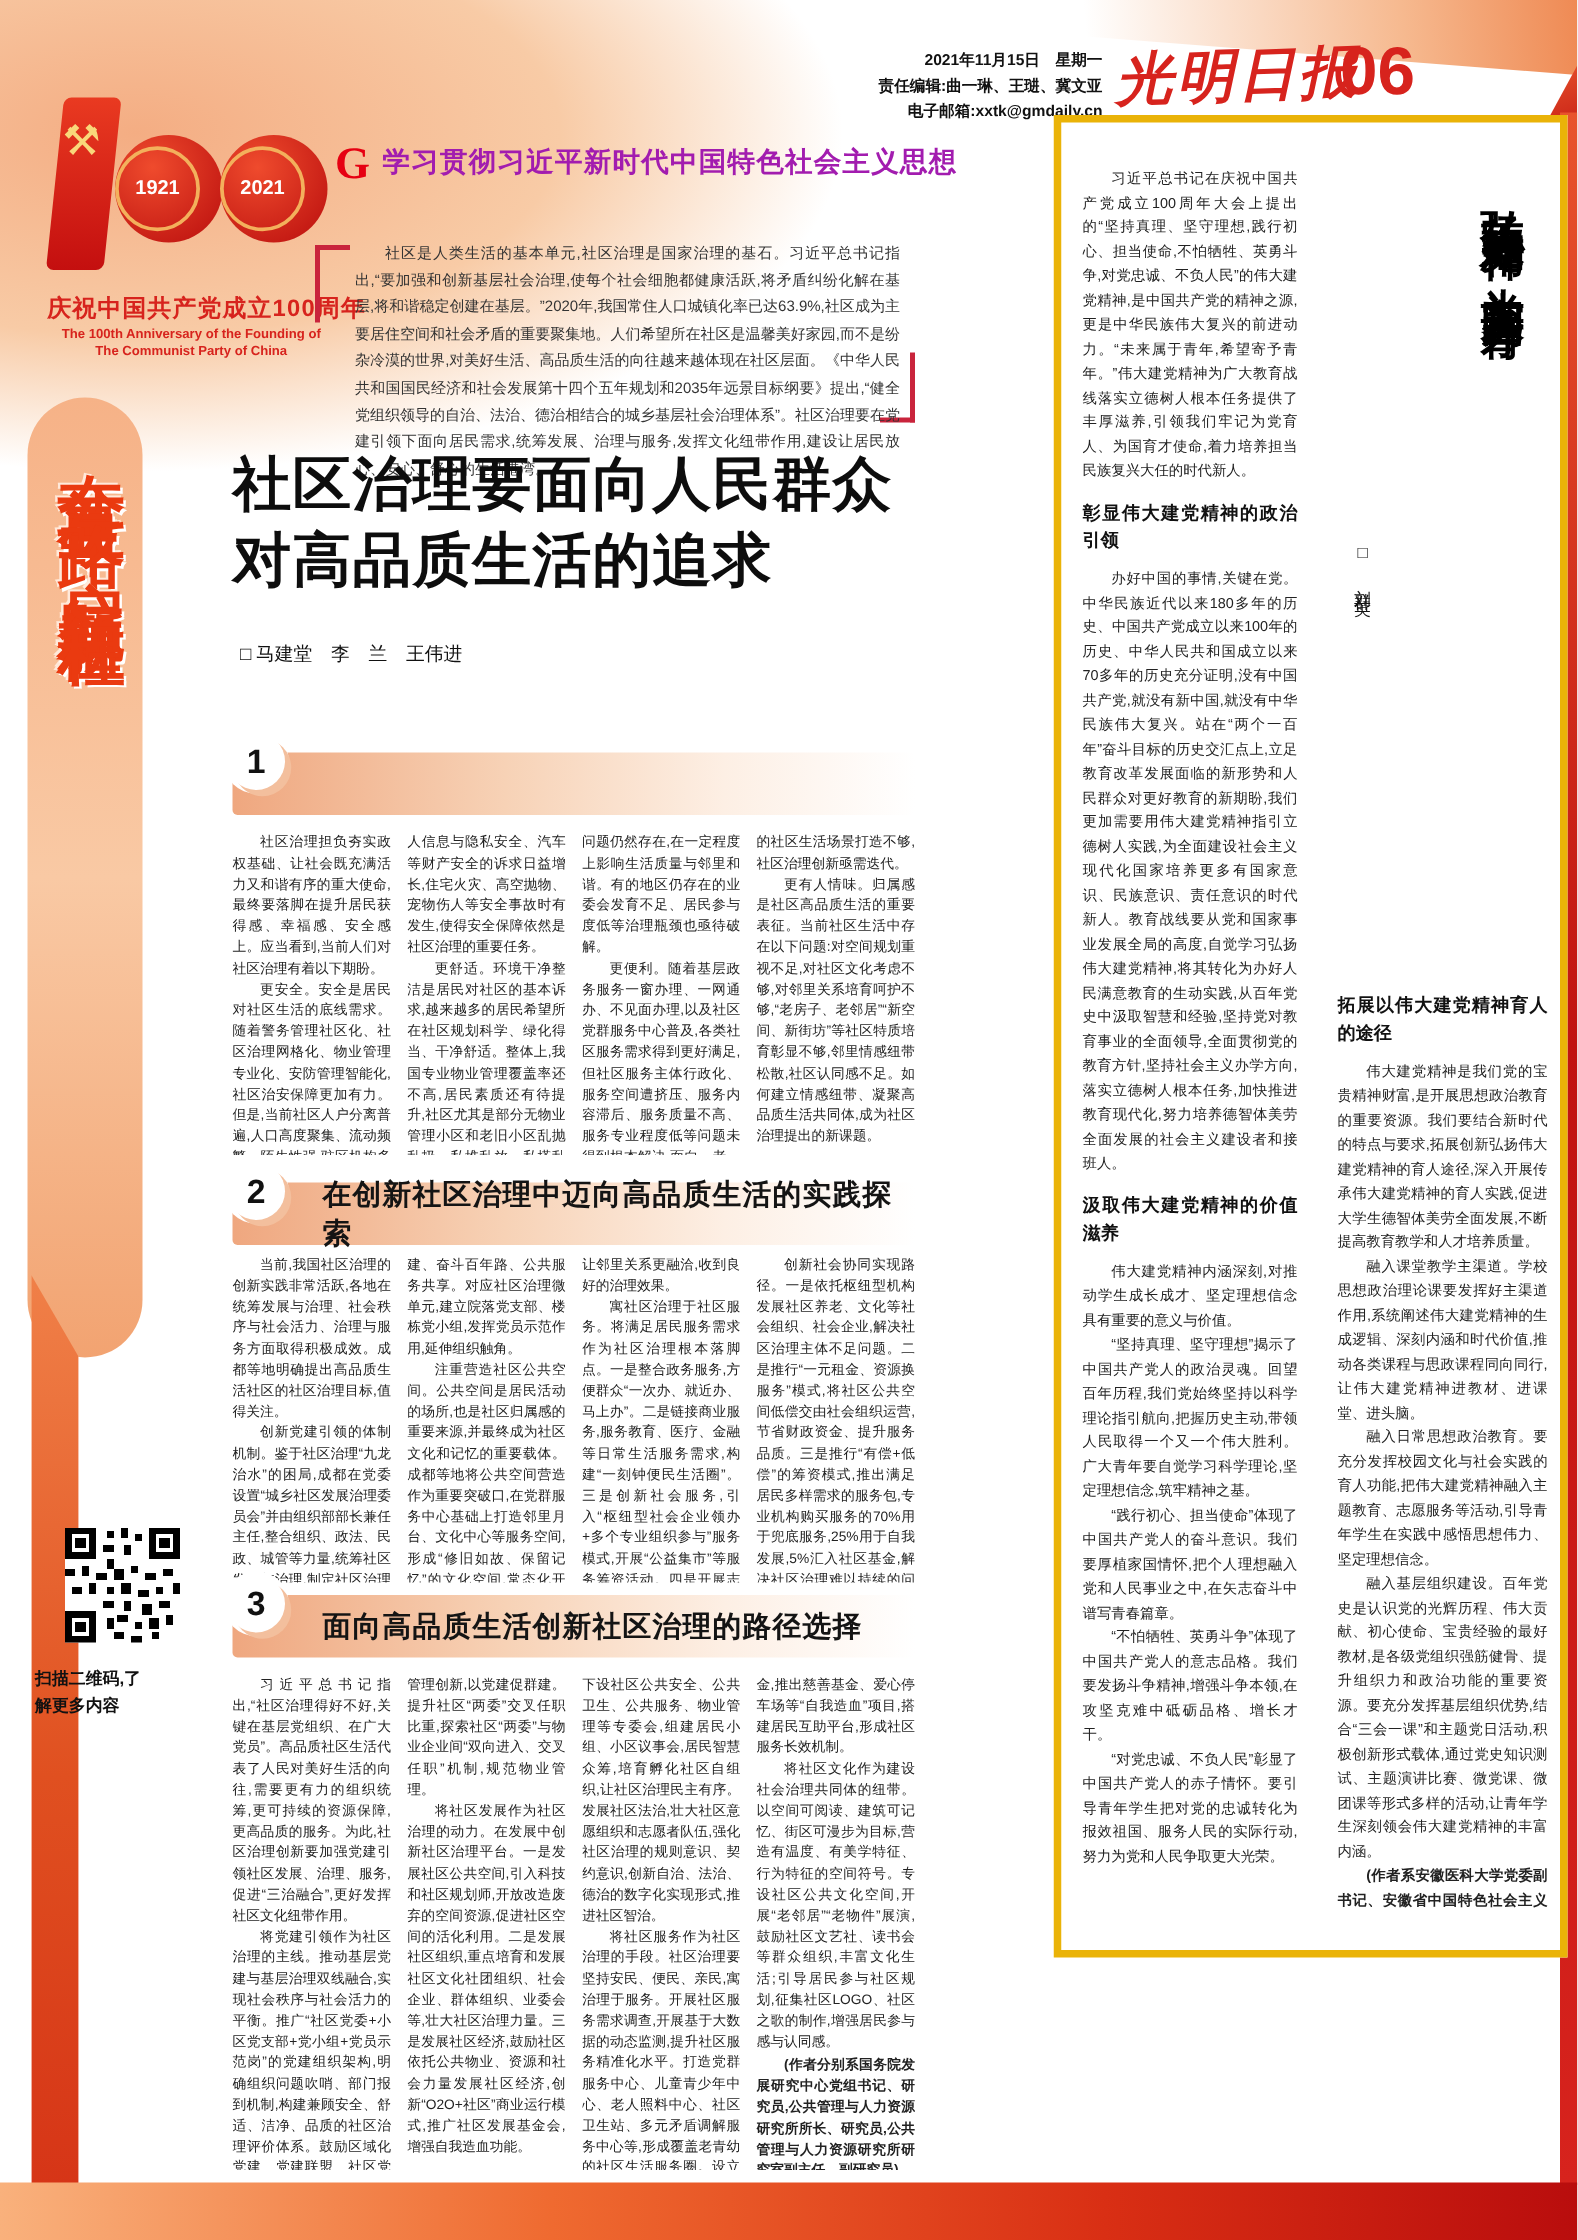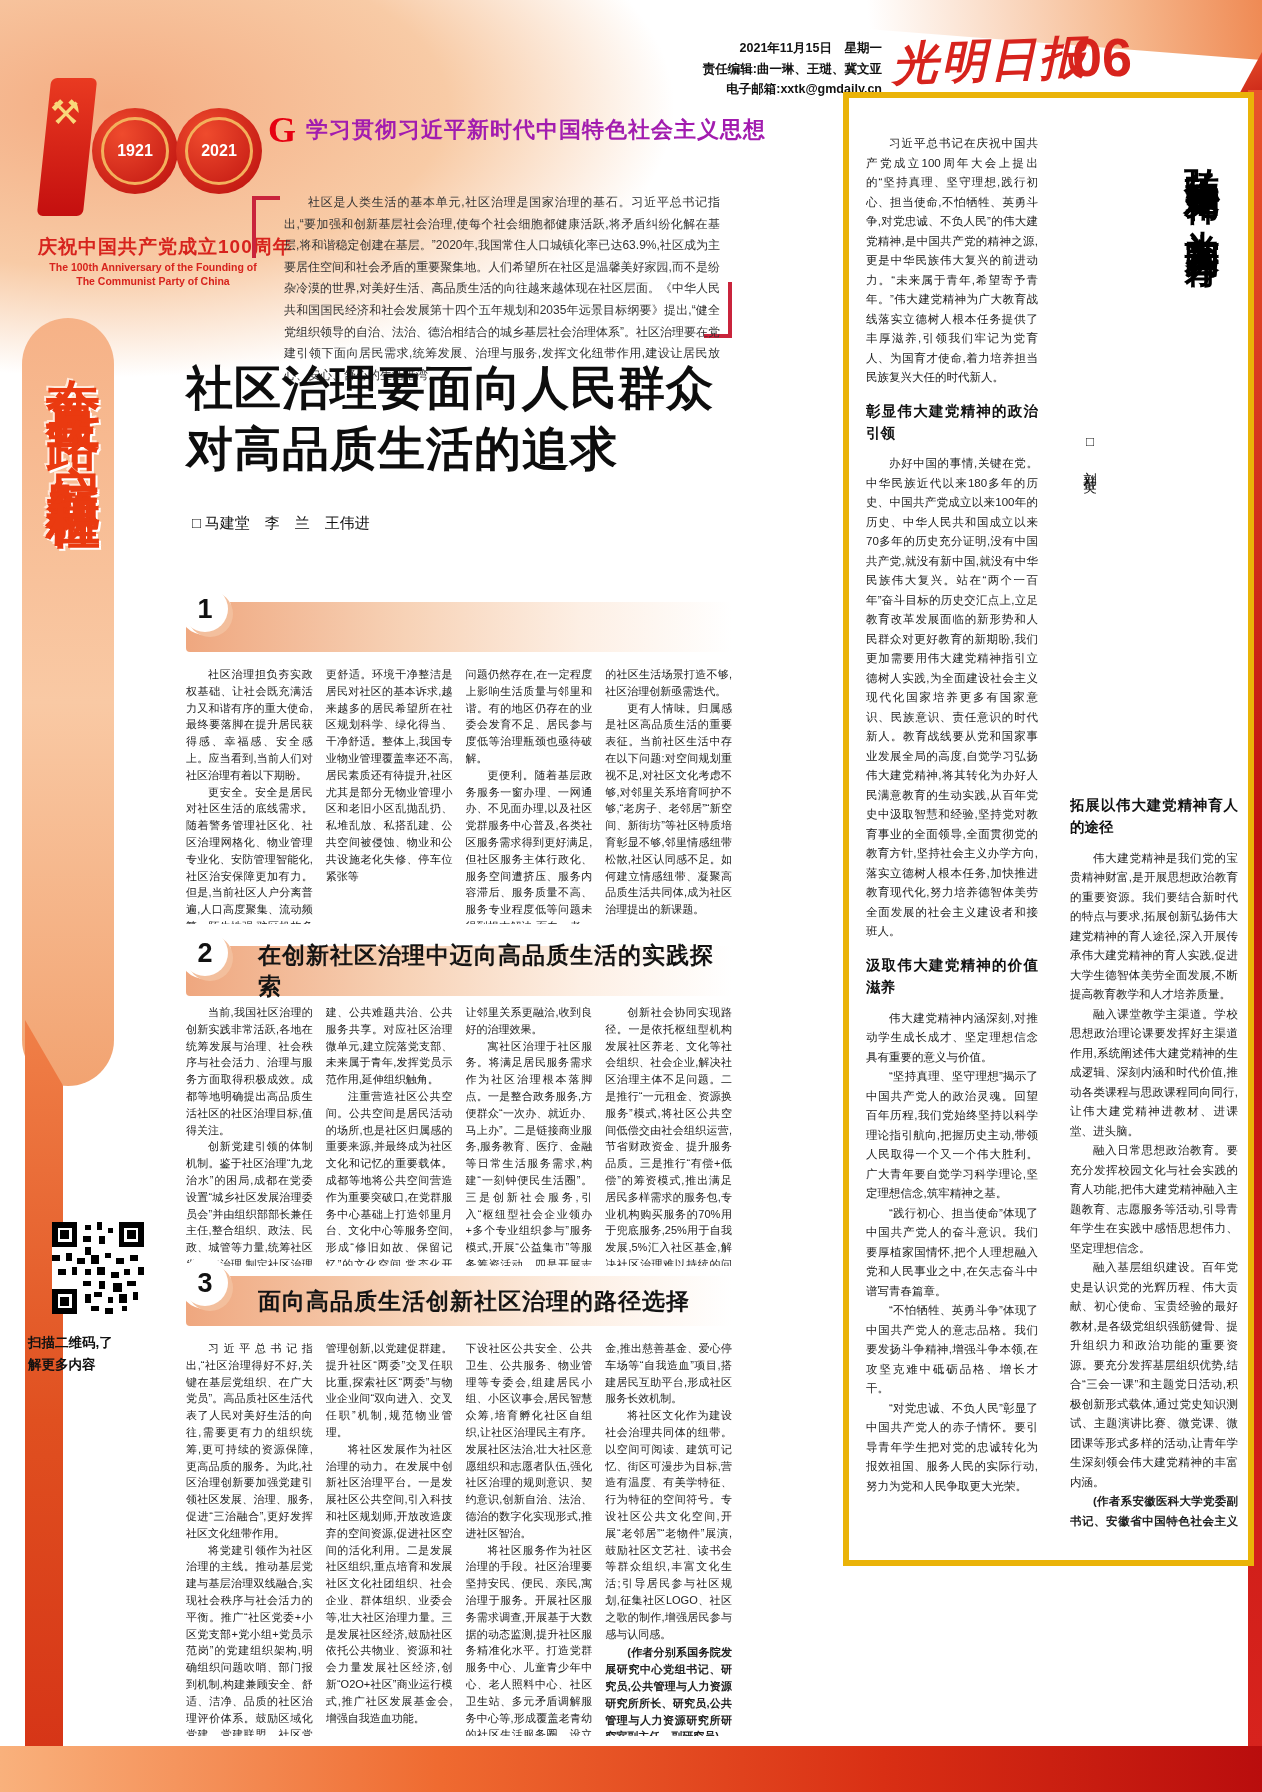--- a/index.html
+++ b/index.html
@@ -22,21 +22,21 @@
     background:linear-gradient(180deg,#e8542c 0%,#c01310 45%,#d7231d 100%);}
   .bottom-bar{position:absolute;left:0;top:1746px;width:1262px;height:46px;
     background:linear-gradient(90deg,#f9b17c 0%,#ef6a30 35%,#d92f14 70%,#b90d0d 100%);}
   
   .logo100{position:absolute;left:38px;top:70px;width:230px;}
   .logo-mark{position:relative;height:160px;}
   .logo-one{position:absolute;left:6px;top:8px;width:46px;height:138px;background:linear-gradient(180deg,#e93a21,#c40f0f);
     transform:skewX(-6deg);border-radius:6px;}
   .logo-hs{position:absolute;left:12px;top:22px;font-size:34px;color:#f9d77a;}
   .logo-ring{position:absolute;width:86px;height:86px;border-radius:50%;top:38px;
-    background:radial-gradient(circle at 35% 30%,#ef4b2d,#b90d0d);display:flex;align-items:center;justify-content:center;}
+    background:radial-gradient(circle at 35% 30%,#ef4b2d,#b90d0d);display:flex;align-items:center;justify-content:flex-start;}
   .logo-ring .inner{width:62px;height:62px;border-radius:50%;border:3px solid #f3b05c;display:flex;align-items:center;
     justify-content:center;color:#fff;font-weight:bold;font-size:16px;}
   .ring1{left:54px;} .ring2{left:138px;}
   .logo-cn{color:#d7231d;font-weight:900;font-size:19px;letter-spacing:1px;margin-top:4px;white-space:nowrap;}
   .logo-en{color:#d7231d;font-weight:bold;font-size:10.5px;text-align:center;width:230px;line-height:1.35;}
   
   .v-slogan{position:absolute;left:36px;top:336px;writing-mode:vertical-rl;font-family:"Liberation Serif",serif;
     font-weight:900;font-size:54px;color:#ea3a10;letter-spacing:10px;
     text-shadow:2px 2px 0 #fff,-2px -2px 0 #ffe9da;}
   .v-slogan .gap{display:inline-block;height:34px;}
@@ -204,20 +204,21 @@
   <div class="section" id="sec1" style="top:602px;">
     <div class="sec-bar">
       <div class="sec-num">1</div>
     </div>
     <div class="cols" style="margin-top:14px;">
       <div class="col">
           <p>社区治理担负夯实政权基础、让社会既充满活力又和谐有序的重大使命,最终要落脚在提升居民获得感、幸福感、安全感上。应当看到,当前人们对社区治理有着以下期盼。</p>
           <p>更安全。安全是居民对社区生活的底线需求。随着警务管理社区化、社区治理网格化、物业管理专业化、安防管理智能化,社区治安保障更加有力。但是,当前社区人户分离普遍,人口高度聚集、流动频繁、陌生性强,驻区机构多元,管线网等设施密布,社区安全工作仍面临巨大挑战。居民对一老一小人身安全、个</p>
         </div>
       <div class="col cont">
+          <p>人信息与隐私安全、汽车等财产安全的诉求日益增长,住宅火灾、高空抛物、宠物伤人等安全事故时有发生,使得安全保障依然是社区治理的重要任务。</p>
           <p>更舒适。环境干净整洁是居民对社区的基本诉求,越来越多的居民希望所在社区规划科学、绿化得当、干净舒适。整体上,我国专业物业管理覆盖率还不高,居民素质还有待提升,社区尤其是部分无物业管理小区和老旧小区乱抛乱扔、私堆乱放、私搭乱建、公共空间被侵蚀、物业和公共设施老化失修、停车位紧张等</p>
         </div>
       <div class="col cont">
           <p>问题仍然存在,在一定程度上影响生活质量与邻里和谐。有的地区仍存在的业委会发育不足、居民参与度低等治理瓶颈也亟待破解。</p>
           <p>更便利。随着基层政务服务一窗办理、一网通办、不见面办理,以及社区党群服务中心普及,各类社区服务需求得到更好满足,但社区服务主体行政化、服务空间遭挤压、服务内容滞后、服务质量不高、服务专业程度低等问题未得到根本解决,面向一老一小的社区服务资源明显不足,社区设施适老化、儿童友好化改造滞后,多功能、复合型、亲民化</p>
         </div>
       <div class="col cont">
           <p>的社区生活场景打造不够,社区治理创新亟需迭代。</p>
           <p>更有人情味。归属感是社区高品质生活的重要表征。当前社区生活中存在以下问题:对空间规划重视不足,对社区文化考虑不够,对邻里关系培育呵护不够,“老房子、老邻居”“新空间、新街坊”等社区特质培育彰显不够,邻里情感纽带松散,社区认同感不足。如何建立情感纽带、凝聚高品质生活共同体,成为社区治理提出的新课题。</p>
         </div>
@@ -228,21 +229,21 @@
     <div class="sec-bar">
       <div class="sec-num">2</div>
       <div class="heading">在创新社区治理中迈向高品质生活的实践探索</div>
     </div>
     <div class="cols" style="margin-top:8px;">
       <div class="col">
           <p>当前,我国社区治理的创新实践非常活跃,各地在统筹发展与治理、社会秩序与社会活力、治理与服务方面取得积极成效。成都等地明确提出高品质生活社区的社区治理目标,值得关注。</p>
           <p>创新党建引领的体制机制。鉴于社区治理“九龙治水”的困局,成都在党委设置“城乡社区发展治理委员会”并由组织部部长兼任主任,整合组织、政法、民政、城管等力量,统筹社区发展与治理,制定社区治理法规和规划。针对社区治理资源短缺难题,发展区域化党建和党建联盟,实现公共空间共</p>
         </div>
       <div class="col cont">
-          <p>建、公共难题共治、公共服务共享。对应社区治理微单元,建立院落党支部、未来属于青年,发挥党员示范作用,延伸组织触角。</p>
+          <p>建、奋斗百年路、公共服务共享。对应社区治理微单元,建立院落党支部、楼栋党小组,发挥党员示范作用,延伸组织触角。</p>
           <p>注重营造社区公共空间。公共空间是居民活动的场所,也是社区归属感的重要来源,并最终成为社区文化和记忆的重要载体。成都等地将公共空间营造作为重要突破口,在党群服务中心基础上打造邻里月台、文化中心等服务空间,形成“修旧如故、保留记忆”的文化空间,常态化开展文艺和志愿活动,让社区生活更便捷,让社区记忆活起来,</p>
         </div>
       <div class="col cont">
           <p>让邻里关系更融洽,收到良好的治理效果。</p>
           <p>寓社区治理于社区服务。将满足居民服务需求作为社区治理根本落脚点。一是整合政务服务,方便群众“一次办、就近办、马上办”。二是链接商业服务,服务教育、医疗、金融等日常生活服务需求,构建“一刻钟便民生活圈”。三是创新社会服务,引入“枢纽型社会企业领办+多个专业组织参与”服务模式,开展“公益集市”等服务筹资活动。四是开展志愿服务,持续开展“社区邻里节”“百姓大舞台”等活动,变“生人社会”为“熟人社区”。</p>
         </div>
       <div class="col">
           <p>创新社会协同实现路径。一是依托枢纽型机构发展社区养老、文化等社会组织、社会企业,解决社区治理主体不足问题。二是推行“一元租金、资源换服务”模式,将社区公共空间低偿交由社会组织运营,节省财政资金、提升服务品质。三是推行“有偿+低偿”的筹资模式,推出满足居民多样需求的服务包,专业机构购买服务的70%用于兜底服务,25%用于自我发展,5%汇入社区基金,解决社区治理难以持续的问题。</p>
         </div>
     </div>

